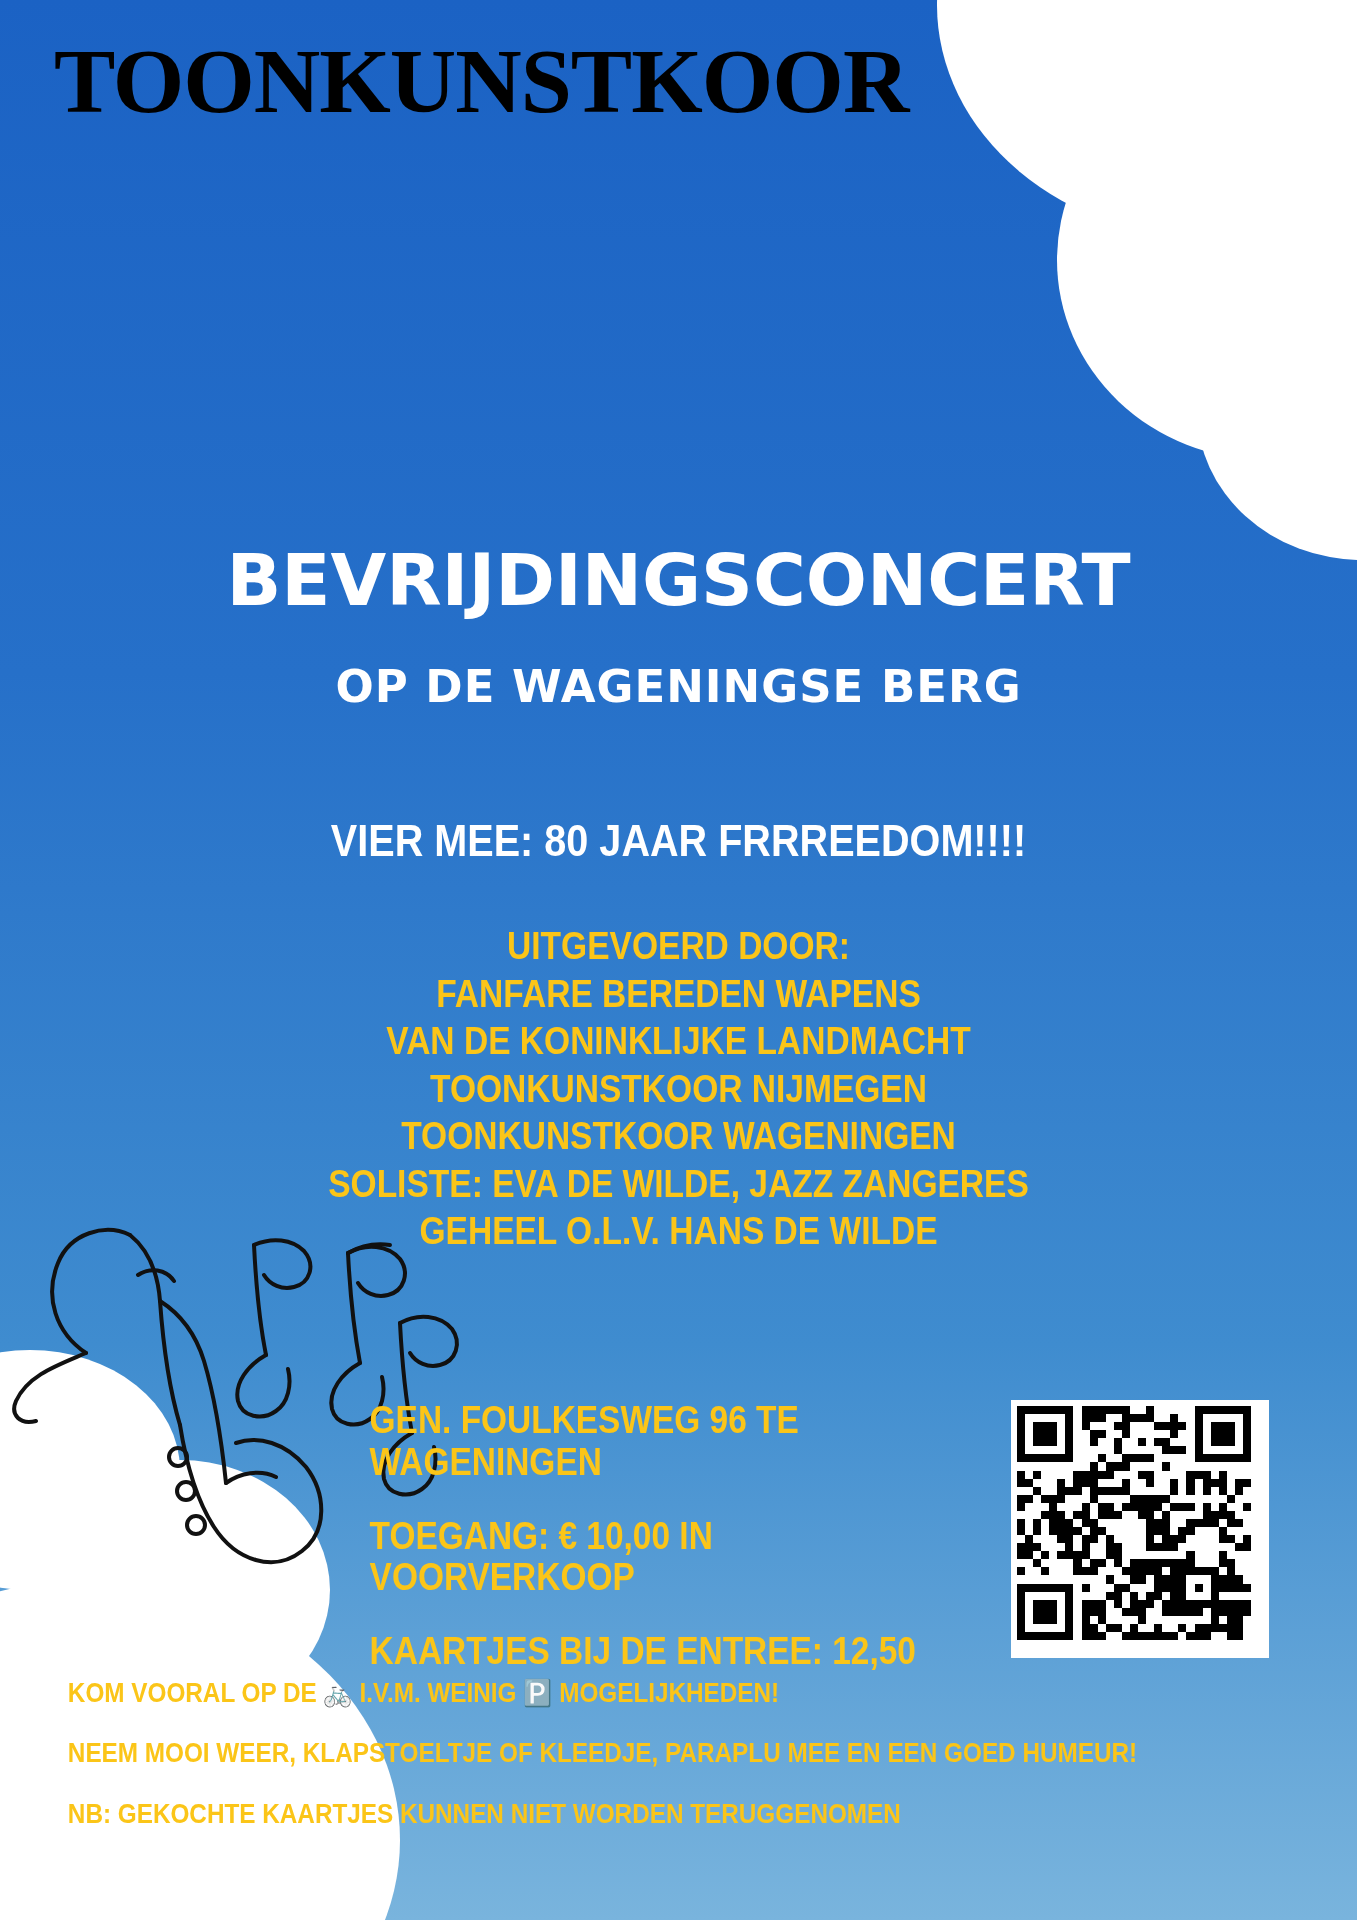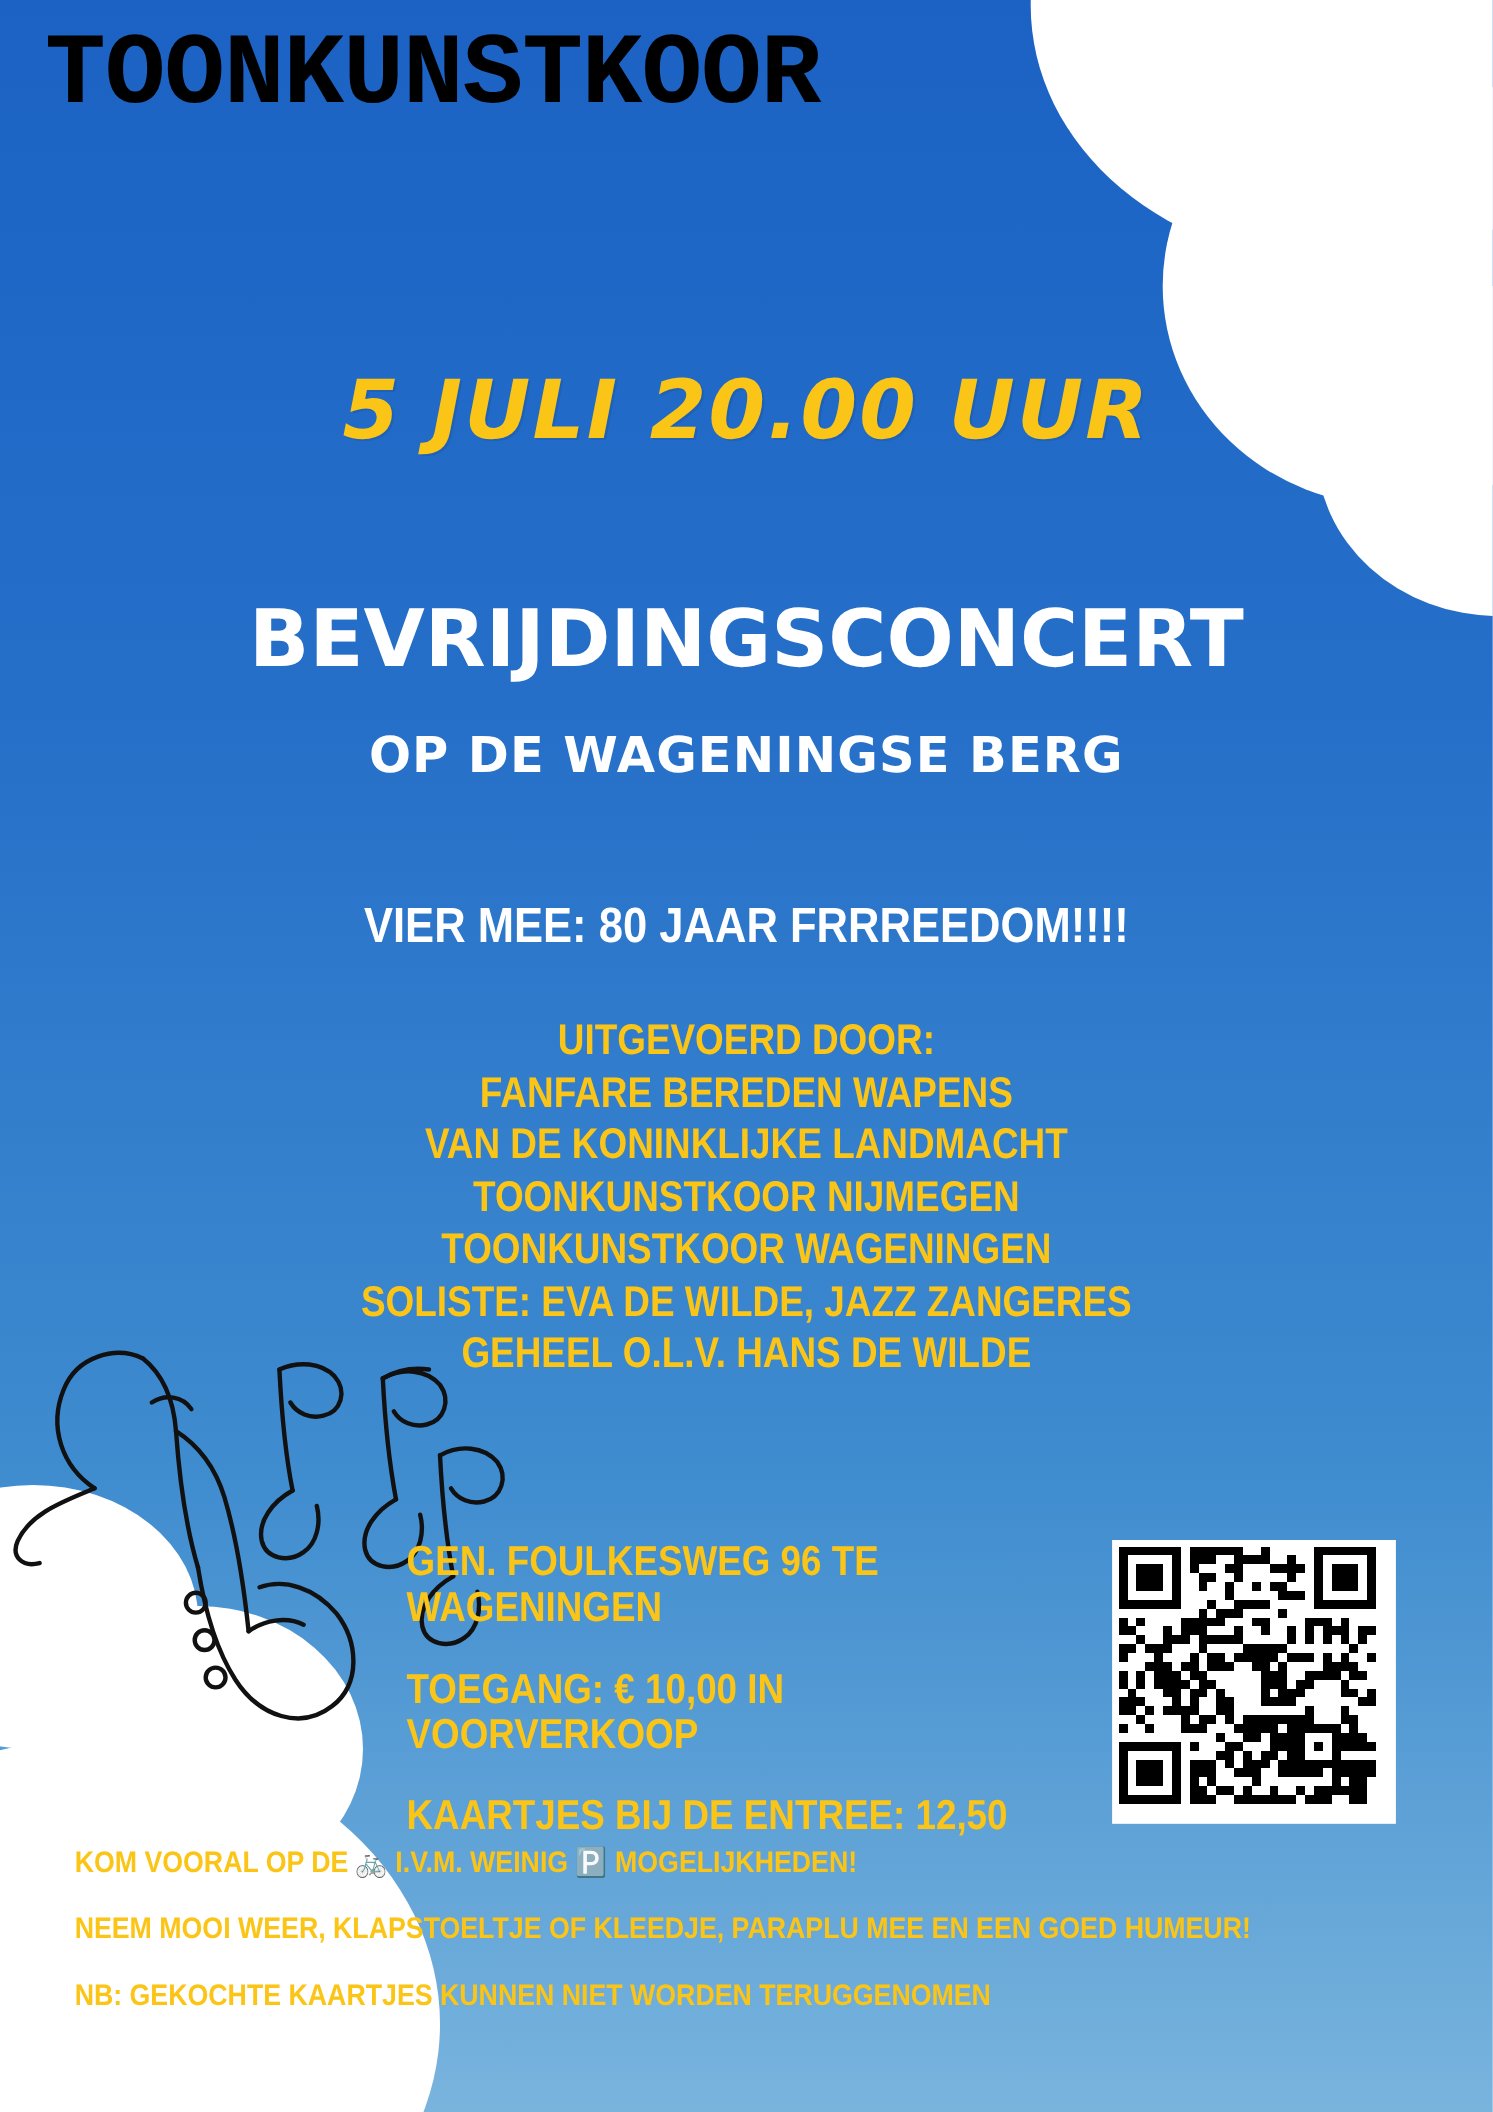--- a/index.html
+++ b/index.html
@@ -66,27 +66,27 @@
   }
 
   
   .header {
     position: absolute;
     top: 22px;
     left: 38px;
     z-index: 5;
   }
   .kk-title {
-    font-family: Liberation Mono, monospace;
+    font-family: Liberation Serif, serif;
     font-weight: bold;
     font-size: 92px;
     line-height: 0.95;
     letter-spacing: -1px;
     color: #000000;
-    margin: 3px;
+    margin: 16px;
     white-space: nowrap;
   }
   .kk-sub {
     font-family: "DejaVu Sans", sans-serif;
     font-weight: bold;
     font-size: 40px;
     letter-spacing: 4px;
     color: #ef5a28;
     margin: 8px 0 0 6px;
   }
@@ -238,21 +238,20 @@
   <div class="blob blob-top-right-b"></div>
   <div class="blob blob-top-right-c"></div>
   <div class="blob blob-bottom-left-a"></div>
   <div class="blob blob-bottom-left-b"></div>
   <div class="blob blob-bottom-left-c"></div>
 
   <div class="header">
     <div class="kk-title">TOONKUNSTKOOR</div>
   </div>
 
-  <div class="date-line">5 JULI 20.00 UUR</div>
 
   <div class="concert-title">BEVRIJDINGSCONCERT</div>
   <div class="concert-sub">OP DE WAGENINGSE BERG</div>
 
   <div class="tagline">VIER MEE: 80 JAAR FRRREEDOM!!!!</div>
 
   <div class="performers">
     <div>UITGEVOERD DOOR:</div>
     <div>FANFARE BEREDEN WAPENS</div>
     <div>VAN DE KONINKLIJKE LANDMACHT</div>

